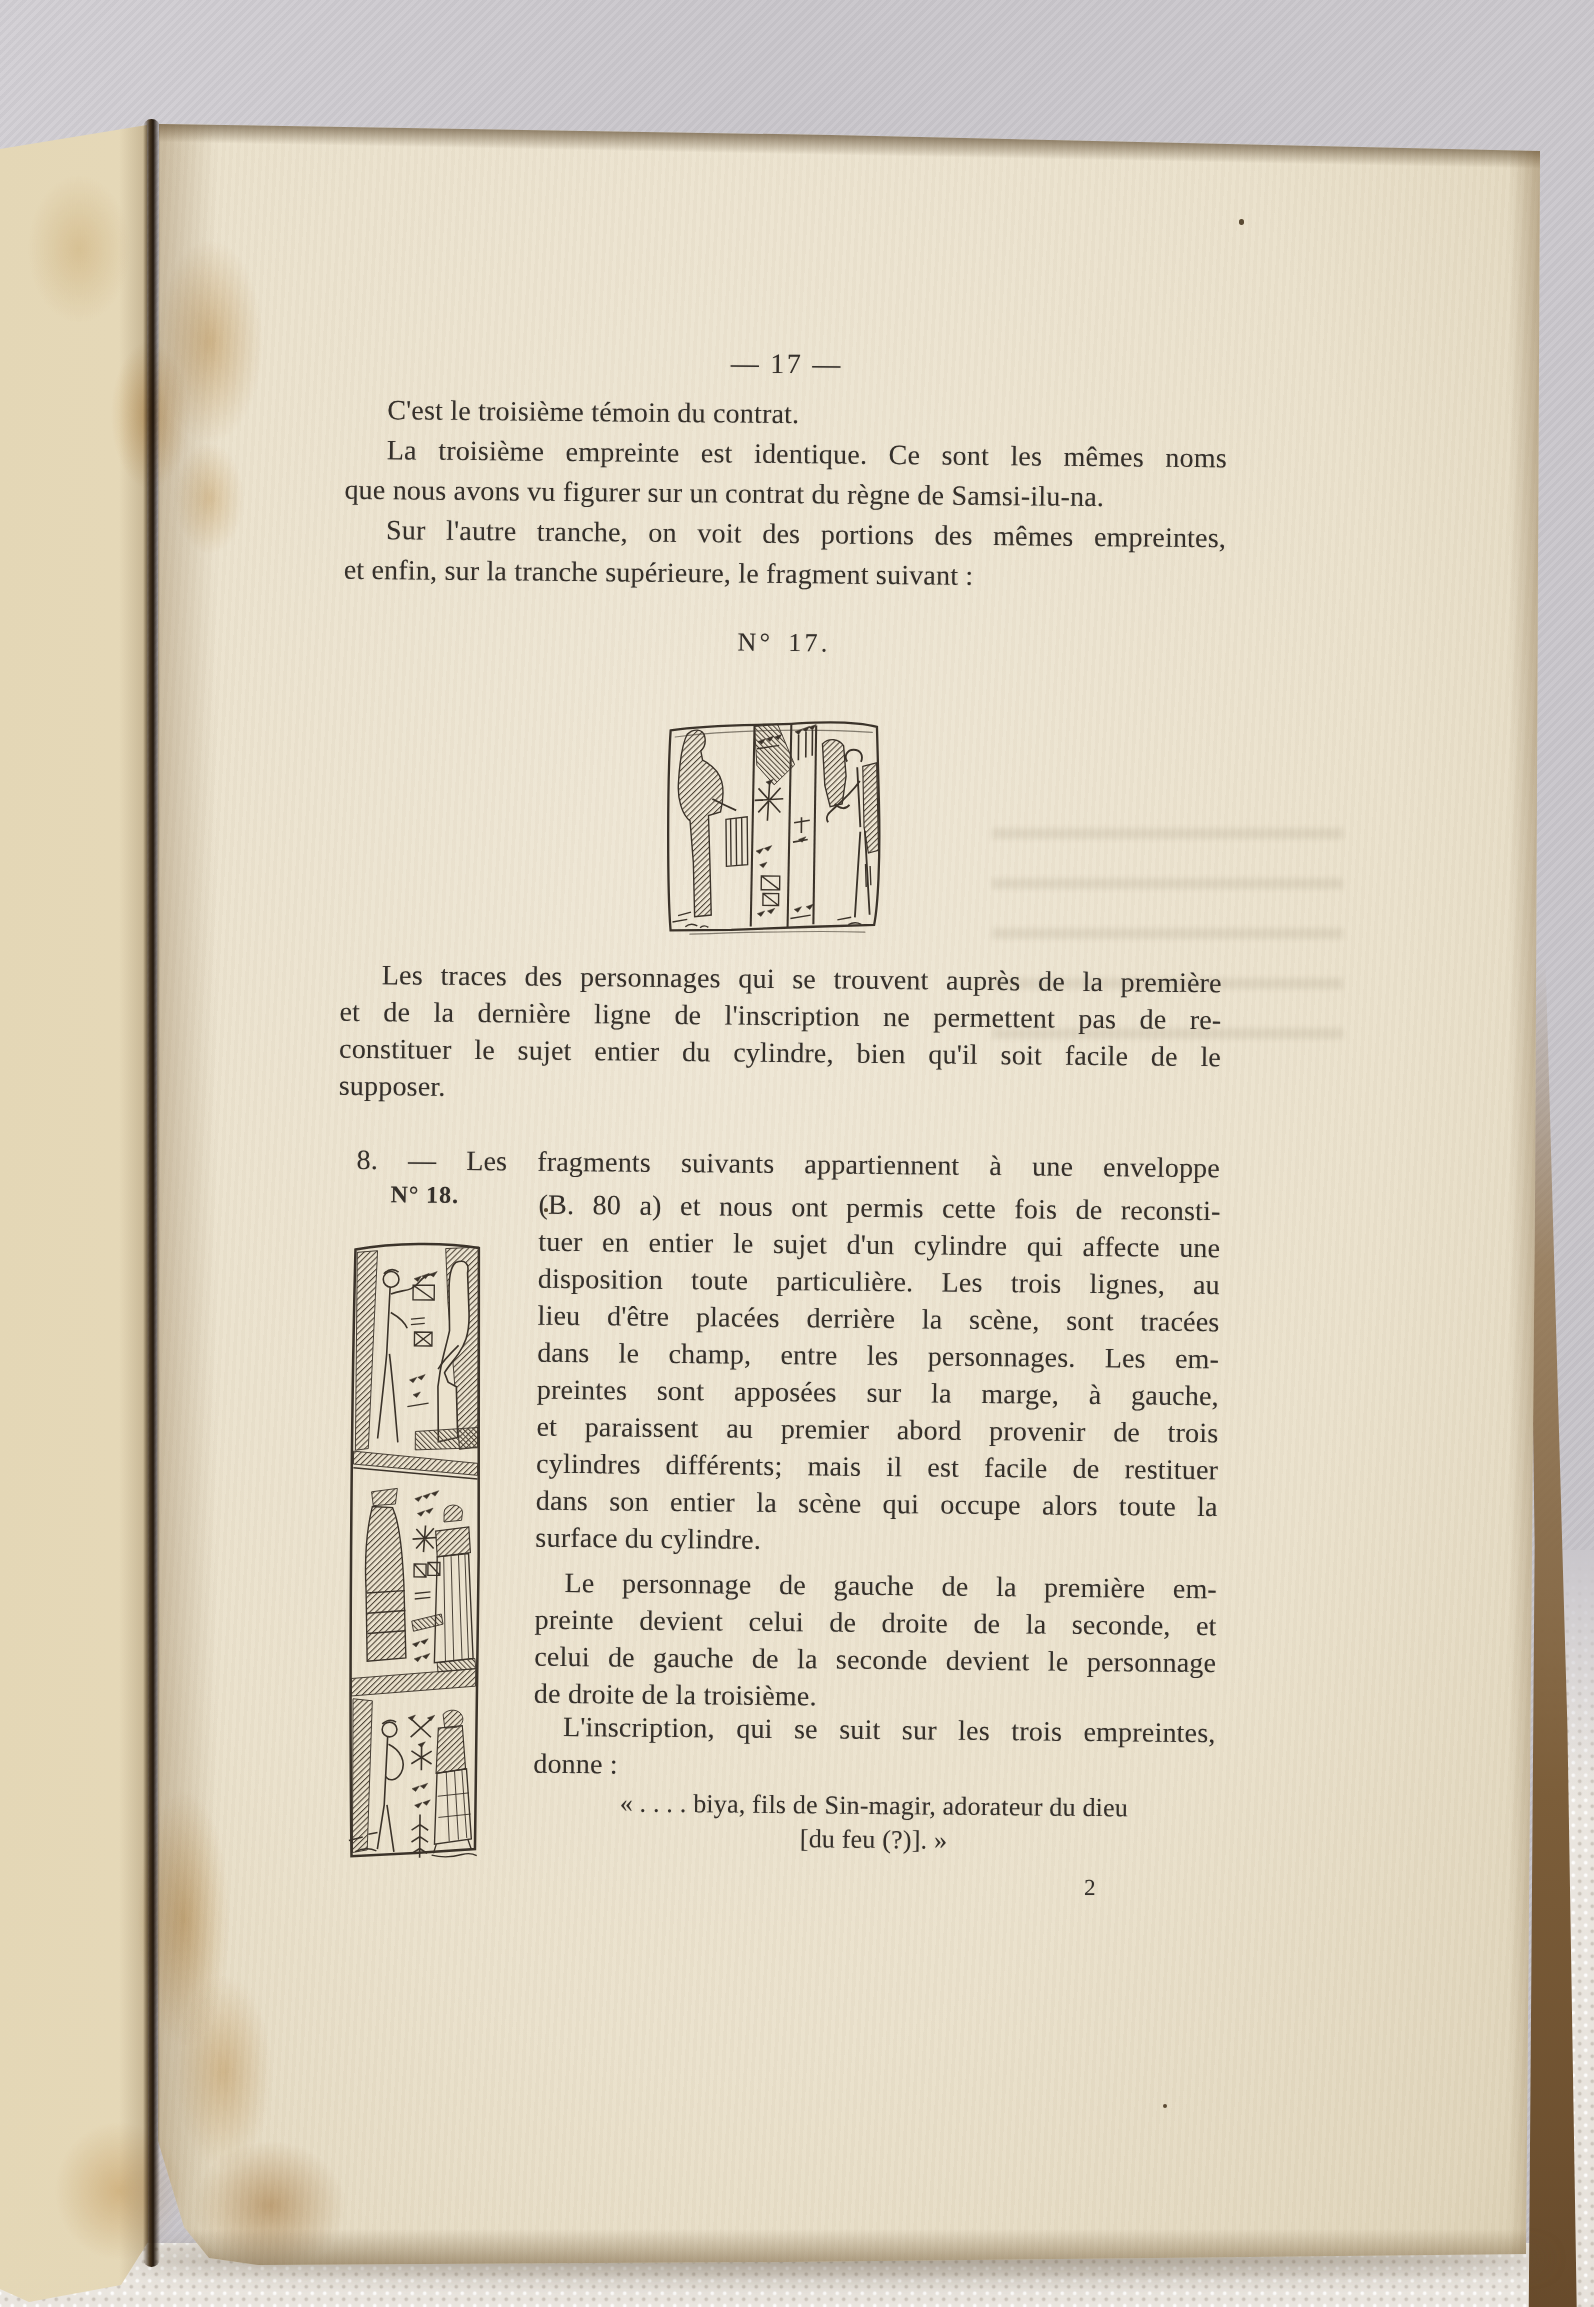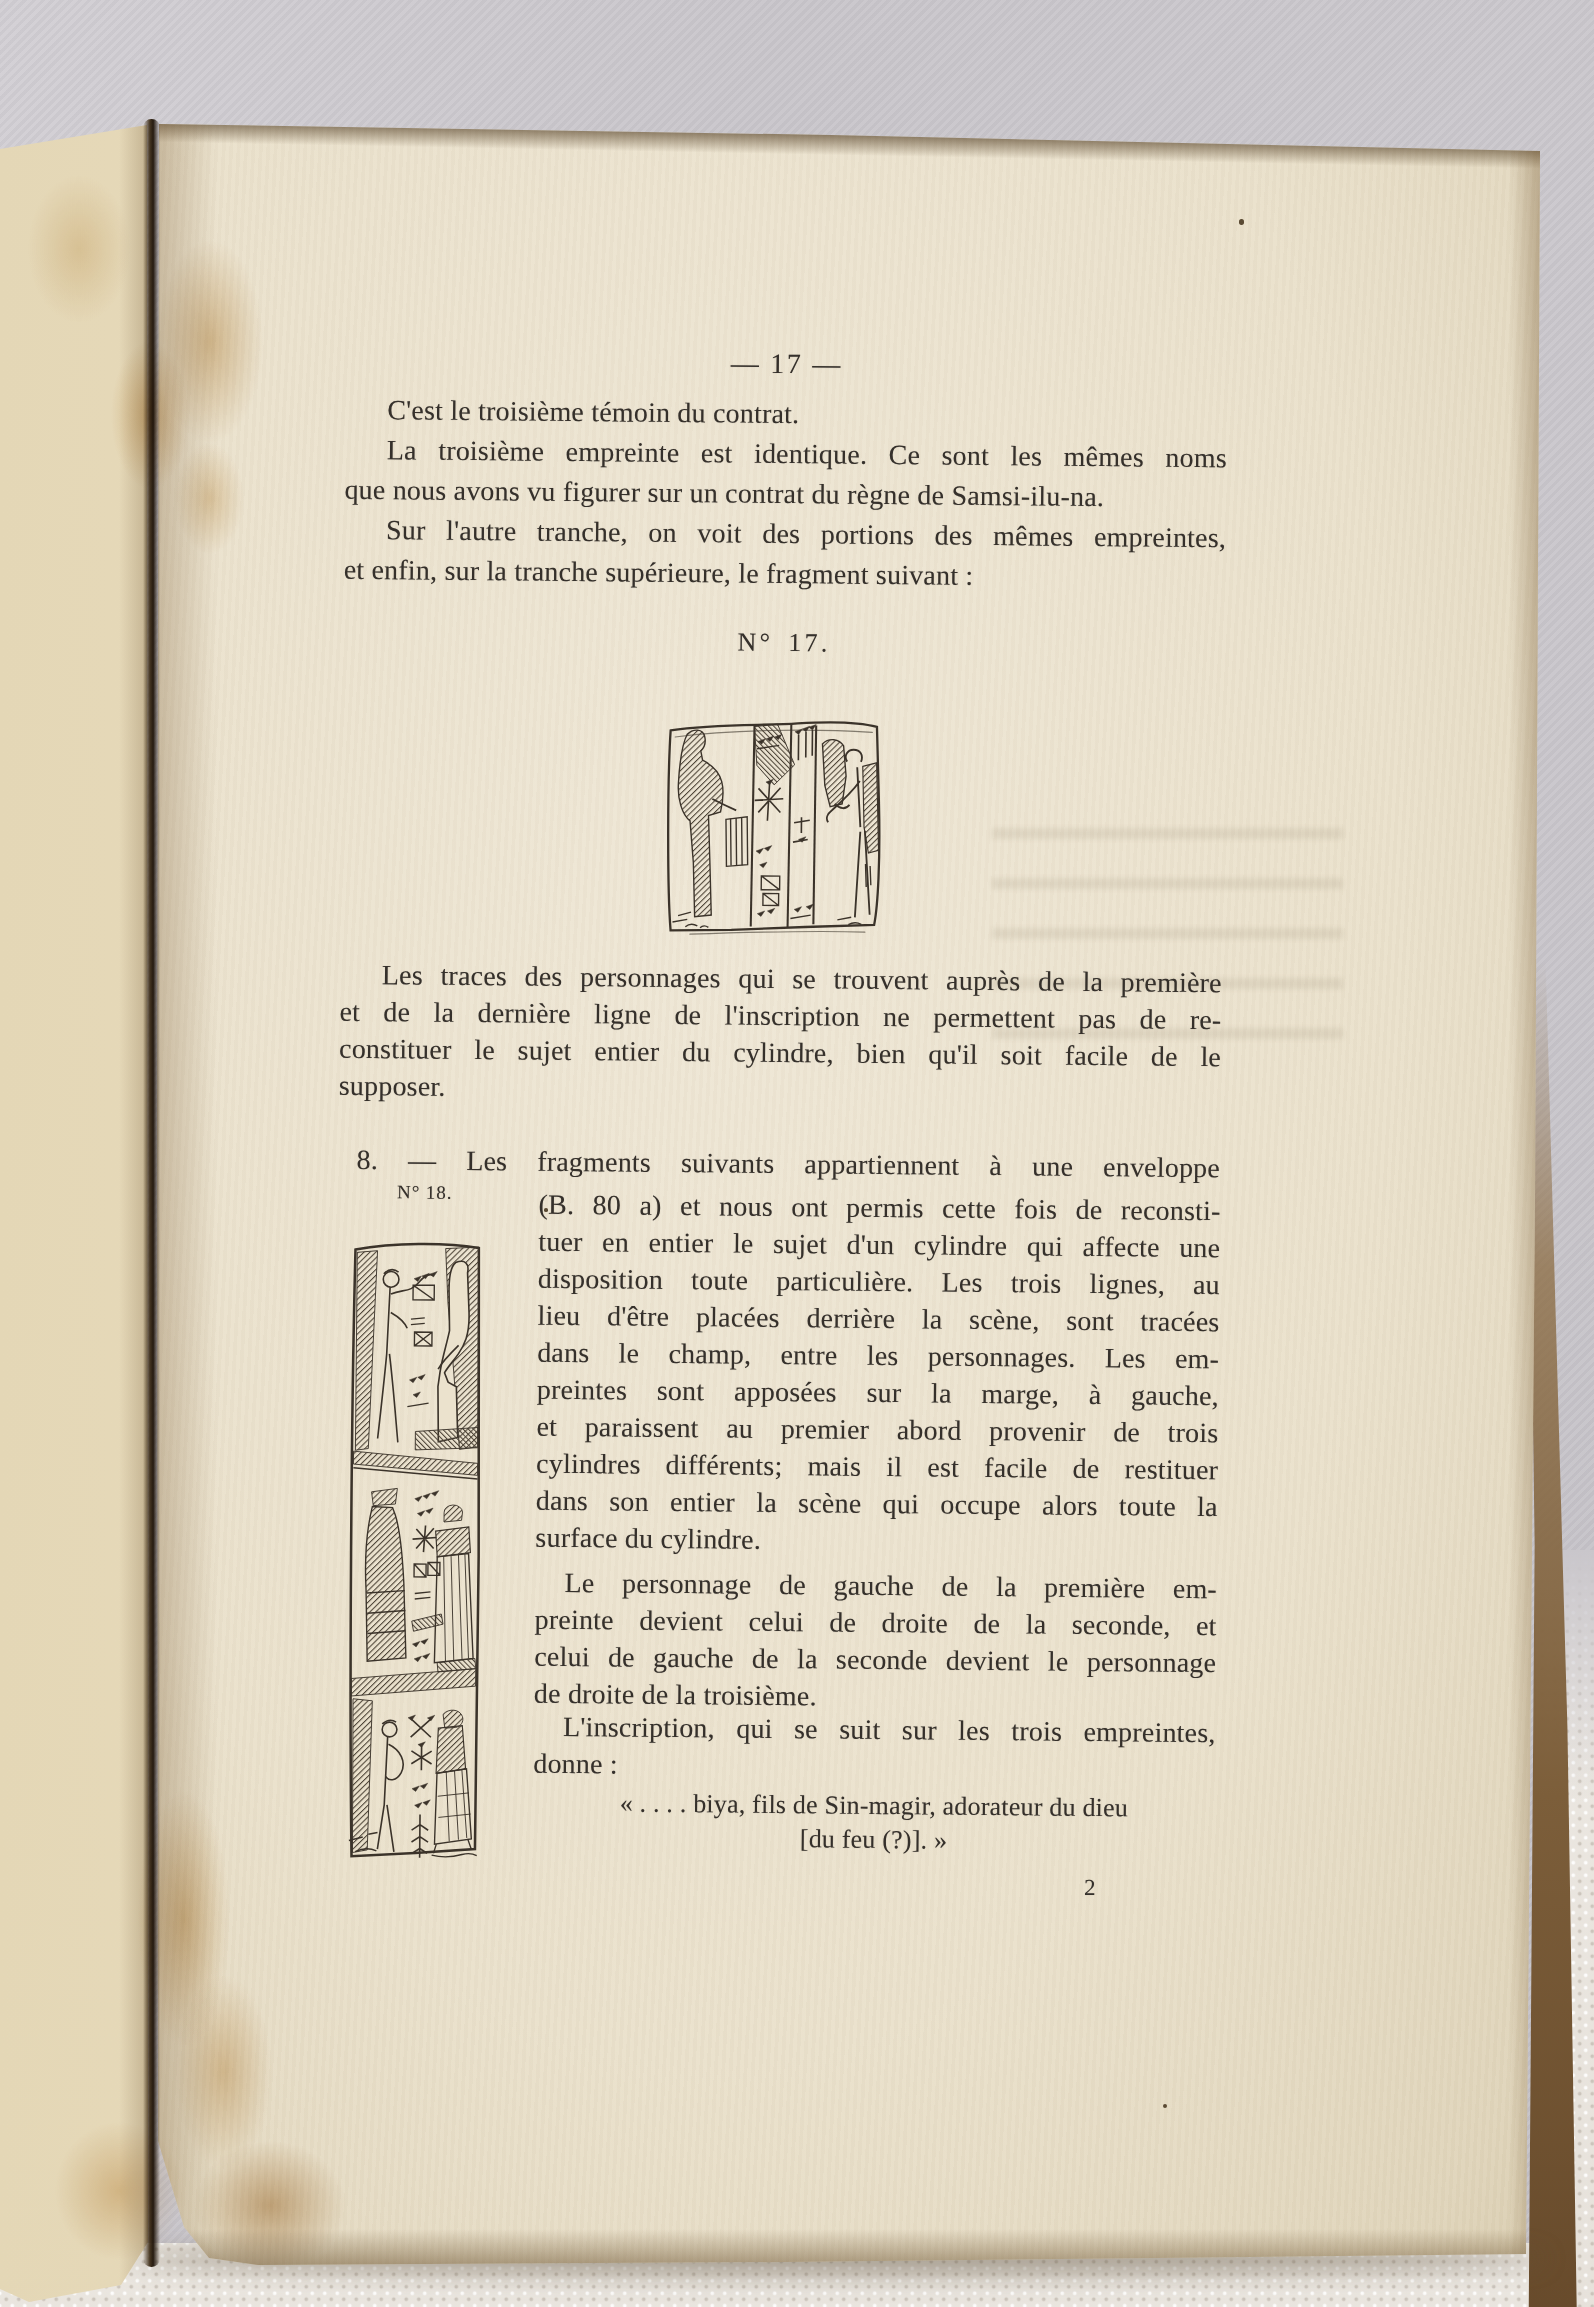--- a/index.html
+++ b/index.html
@@ -72,21 +72,21 @@
   .ind{text-indent:42px;}
   .ind1{text-indent:18.5px;}
   .ind2{text-indent:29.5px;}
 
   #pnum{left:348px;top:342px;width:882px;font-size:28px;letter-spacing:2.3px;text-align:center;}
   #blk1{left:348px;top:388px;width:882px;font-size:28px;line-height:40px;}
   #cap17{left:348px;top:622px;width:882px;font-size:26px;letter-spacing:3.2px;word-spacing:5.5px;text-align:center;}
   #fig17{left:670px;top:705px;width:221px;height:233px;}
   #blk4{left:348px;top:954px;width:882px;font-size:28px;line-height:37px;}
   #blk5{left:348px;top:1139px;width:882px;font-size:28px;line-height:37px;}
-  #cap18{left:391px;top:1179px;width:88px;font-size:19px;letter-spacing:0.9px;text-align:center;}
+  #cap18{left:391px;top:1179px;width:88px;font-size:24px;letter-spacing:0.9px;text-align:center;font-weight:bold;}
   #fig18{left:358px;top:1230px;width:139px;height:640px;}
   #colA{left:549px;top:1182px;width:682px;font-size:28px;line-height:37px;}
   #colB{left:549px;top:1560px;width:682px;font-size:28px;line-height:37px;}
   #colC{left:549px;top:1704px;width:682px;font-size:28px;line-height:37px;}
   #quote{left:549px;top:1782px;width:682px;font-size:26px;line-height:34px;text-align:center;}
   #sig{left:1101px;top:1866px;font-size:23px;}
 
   svg{display:block;overflow:visible;}
 </style>
 </head>

